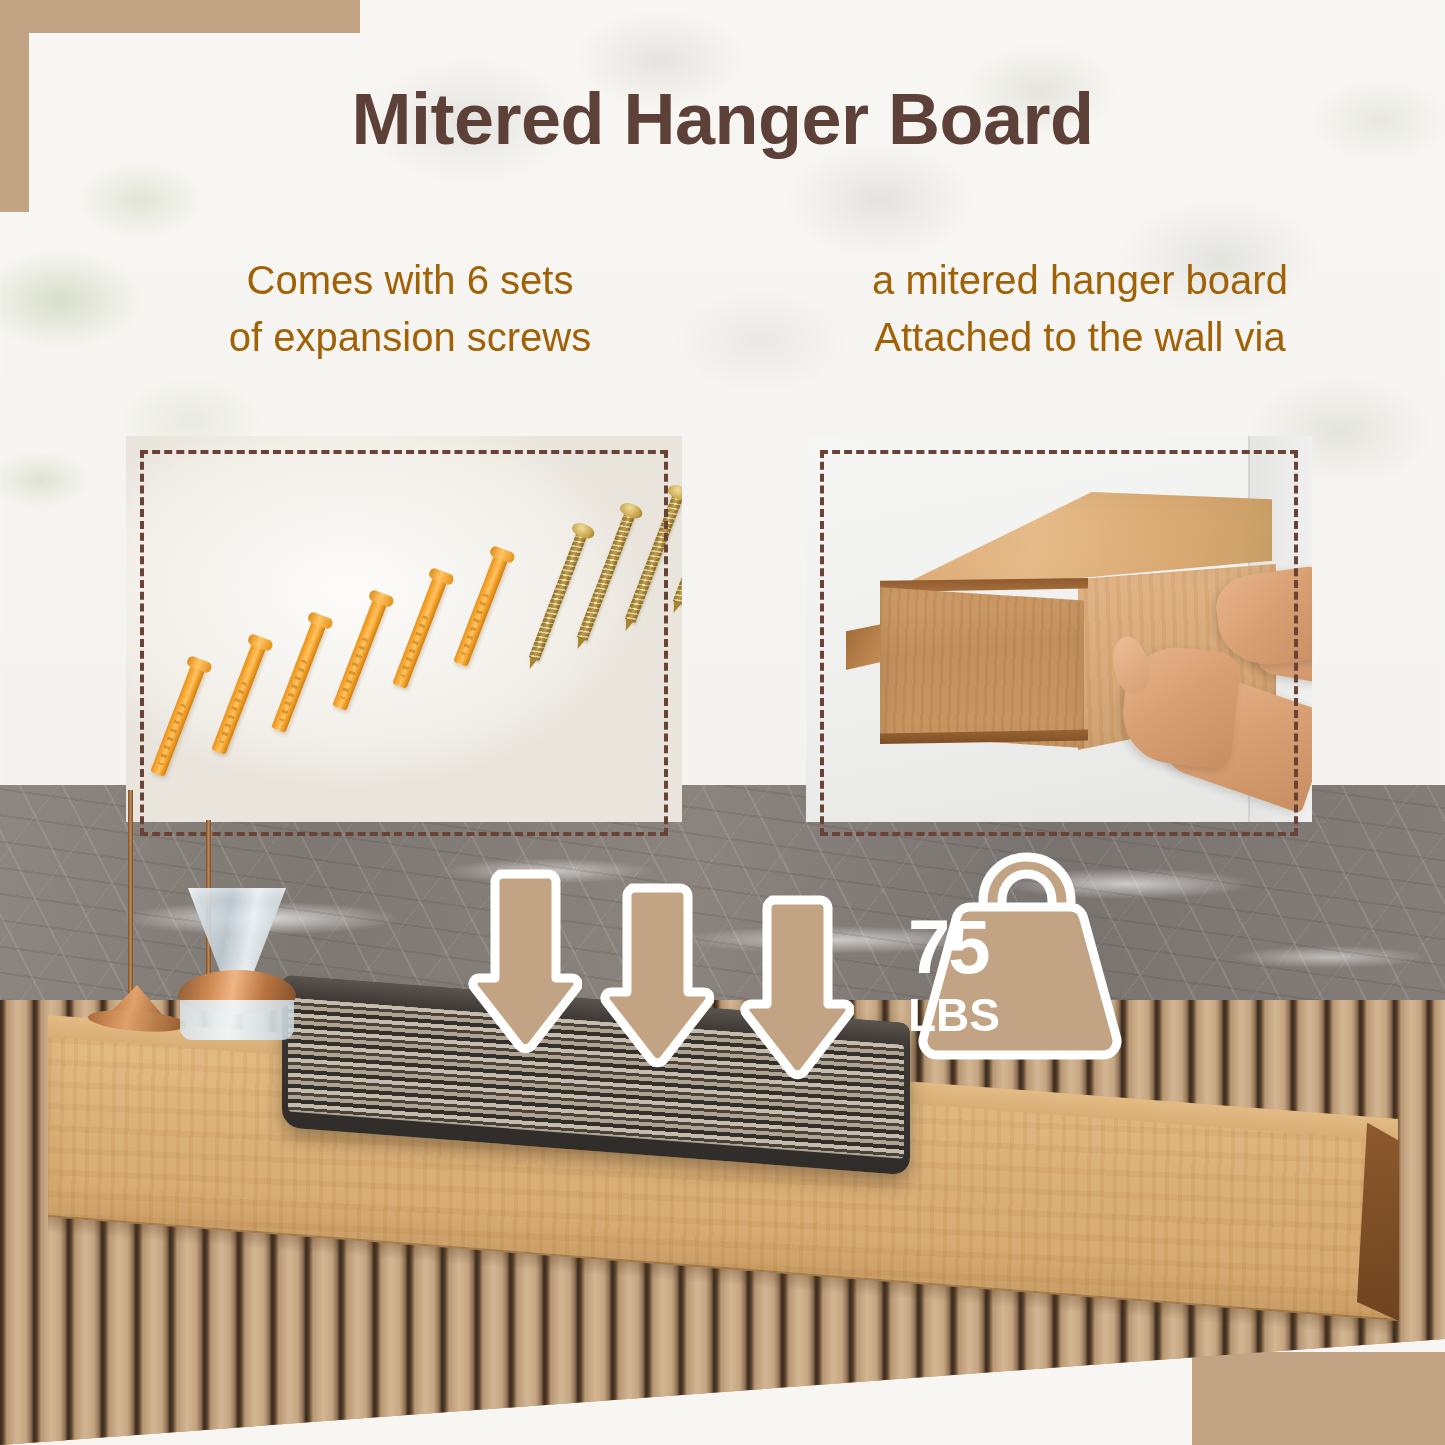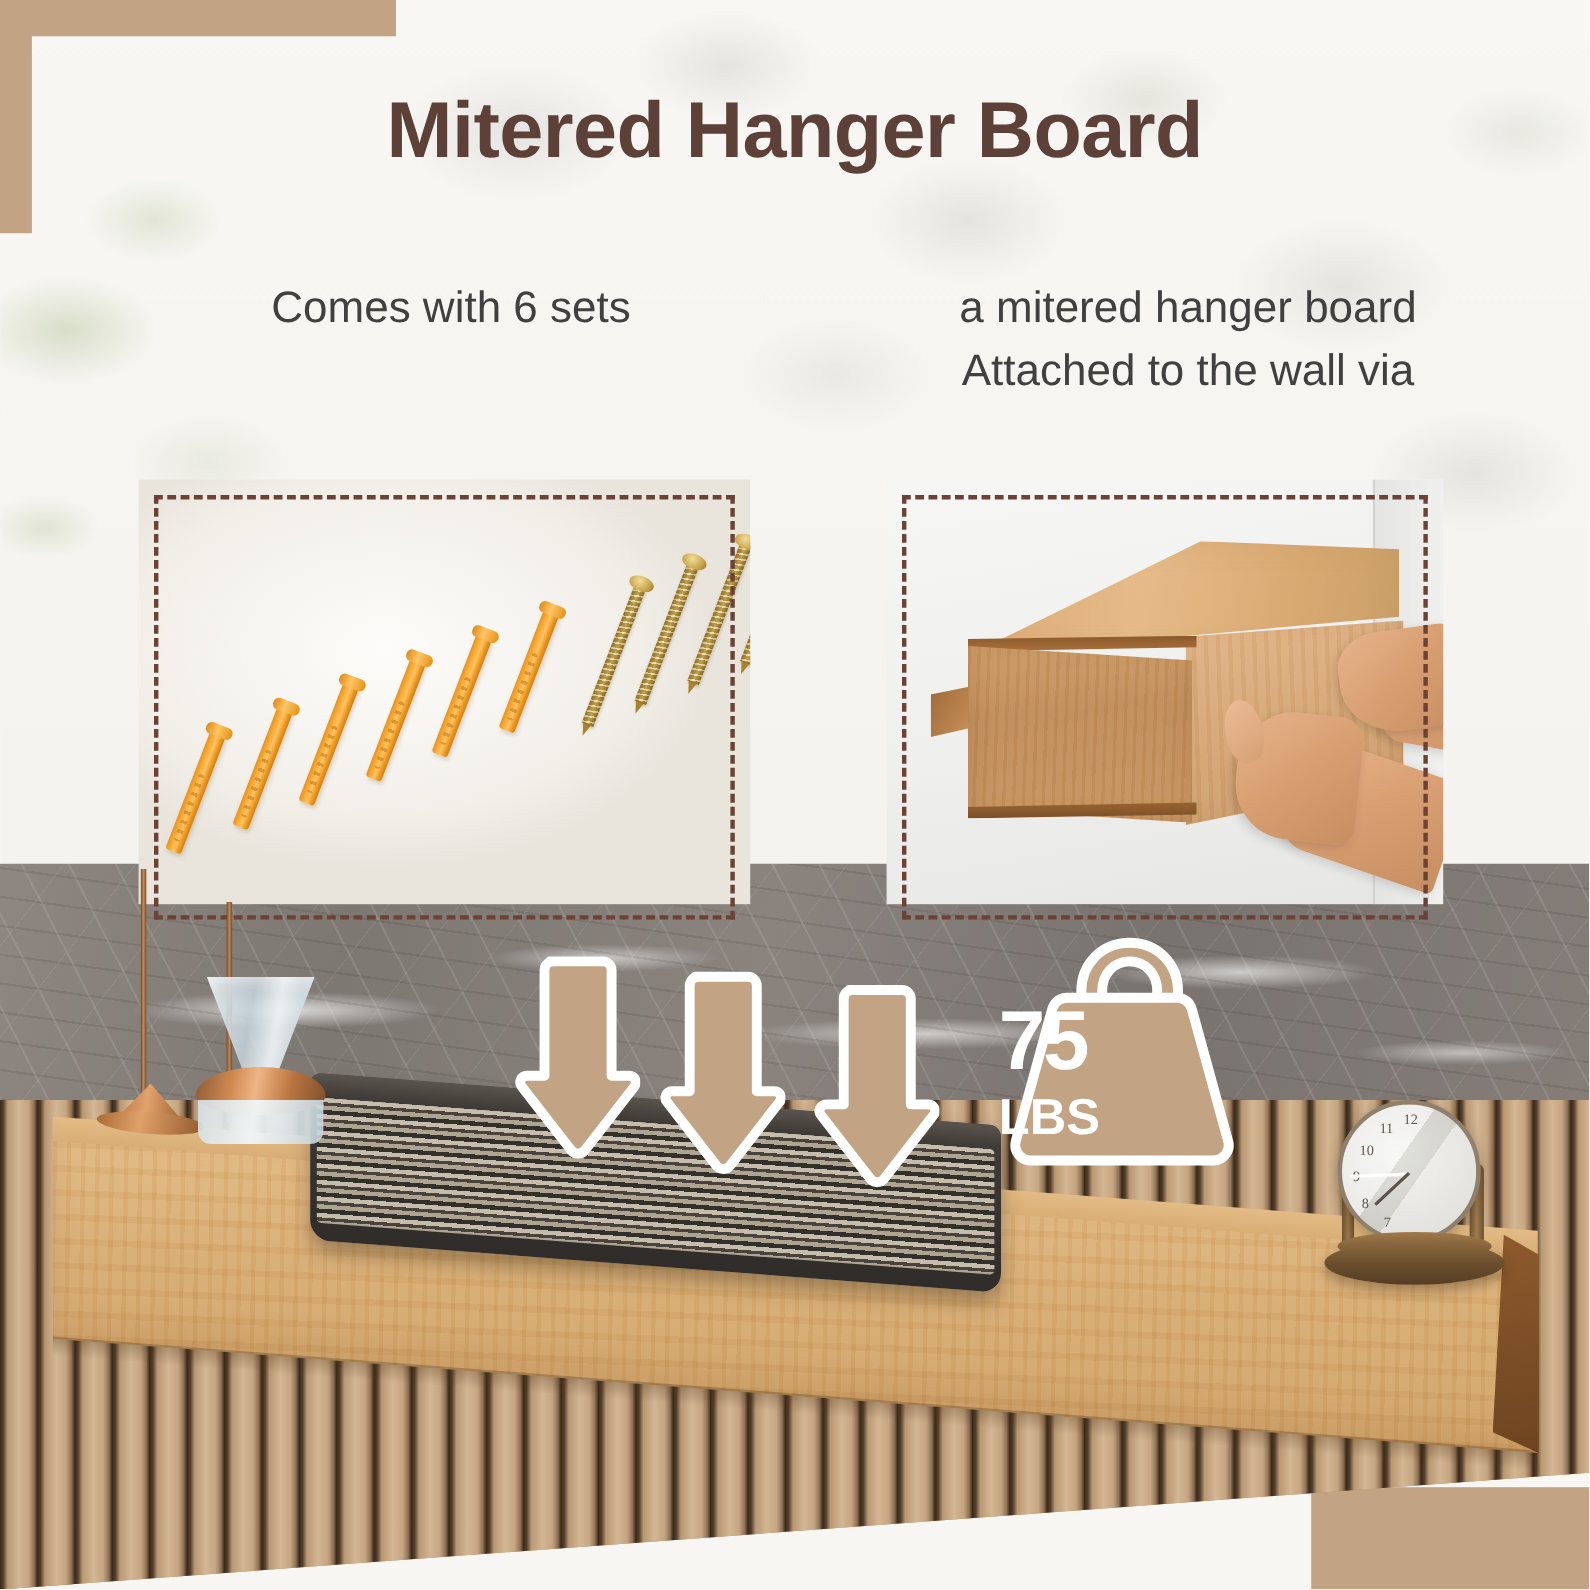--- a/index.html
+++ b/index.html
@@ -80,21 +80,21 @@
     font-size: 72px;
     font-weight: bold;
     color: #5d4037;
     letter-spacing: -0.5px;
     line-height: 1.05;
   }
   .sub {
     position: absolute;
     top: 252px;
     font-size: 40px;
-    color: #404040;
+    color: #a16207;
     line-height: 1.42;
     text-align: center;
   }
   .sub-left  { left: 100px; width: 620px; }
   .sub-right { left: 740px; width: 680px; }
 
   
   .panel {
     position: absolute;
     border: 4px dashed #6b4236;
@@ -519,20 +519,21 @@
 
   <div class="top-bg"></div>
 
   <div class="corner-tl"></div>
   <div class="corner-br"></div>
 
   <div class="title">Mitered Hanger Board</div>
 
   <div class="sub sub-left">
     <div>Comes with 6 sets</div>
+    <div>of expansion screws</div>
   </div>
   <div class="sub sub-right">
     <div>a mitered hanger board</div>
     <div>Attached to the wall via</div>
   </div>
 
   <div class="panel-inner photo-screws">
 
     <div class="anchor" style="left:66px;  top:228px; height:118px;"></div>
     <div class="anchor" style="left:127px; top:206px; height:118px;"></div>
@@ -593,36 +594,20 @@
     <div class="tray-rim"></div>
   </div>
   <div class="vessel">
     <div class="vessel-cone"></div>
     <div class="vessel-copper"></div>
     <div class="vessel-glass-base"></div>
   </div>
   <div class="soundbar">
     <div class="soundbar-lip"></div>
   </div>
-  <div class="clock">
-    <div class="clock-post-l"></div>
-    <div class="clock-post"></div>
-    <div class="clock-face">
-      <span class="clock-num" style="left:56px; top:6px;">12</span>
-      <span class="clock-num" style="left:34px; top:14px;">11</span>
-      <span class="clock-num" style="left:16px; top:34px;">10</span>
-      <span class="clock-num" style="left:10px; top:58px;">9</span>
-      <span class="clock-num" style="left:18px; top:82px;">8</span>
-      <span class="clock-num" style="left:38px; top:99px;">7</span>
-      <div class="clock-hand-m"></div>
-      <div class="clock-hand-h"></div>
-    </div>
-    <div class="clock-base2"></div>
-    <div class="clock-base"></div>
-  </div>
 
   <div class="arrow" style="left:466px; top:866px;">
     <svg width="116" height="188" viewBox="0 0 116 188">
       <path d="M34 8 h48 a8 8 0 0 1 8 8 v96 h16 a6 6 0 0 1 4.6 9.9 l-45 58 a8 8 0 0 1 -12.2 0 l-45 -58 A6 6 0 0 1 13 112 h16 V16 a8 8 0 0 1 8 -8 z" fill="#c2a484" stroke="#ffffff" stroke-width="9" stroke-linejoin="round"></path>
     </svg>
   </div>
   <div class="arrow" style="left:598px; top:880px;">
     <svg width="116" height="188" viewBox="0 0 116 188">
       <path d="M34 8 h48 a8 8 0 0 1 8 8 v96 h16 a6 6 0 0 1 4.6 9.9 l-45 58 a8 8 0 0 1 -12.2 0 l-45 -58 A6 6 0 0 1 13 112 h16 V16 a8 8 0 0 1 8 -8 z" fill="#c2a484" stroke="#ffffff" stroke-width="9" stroke-linejoin="round"></path>
     </svg>

